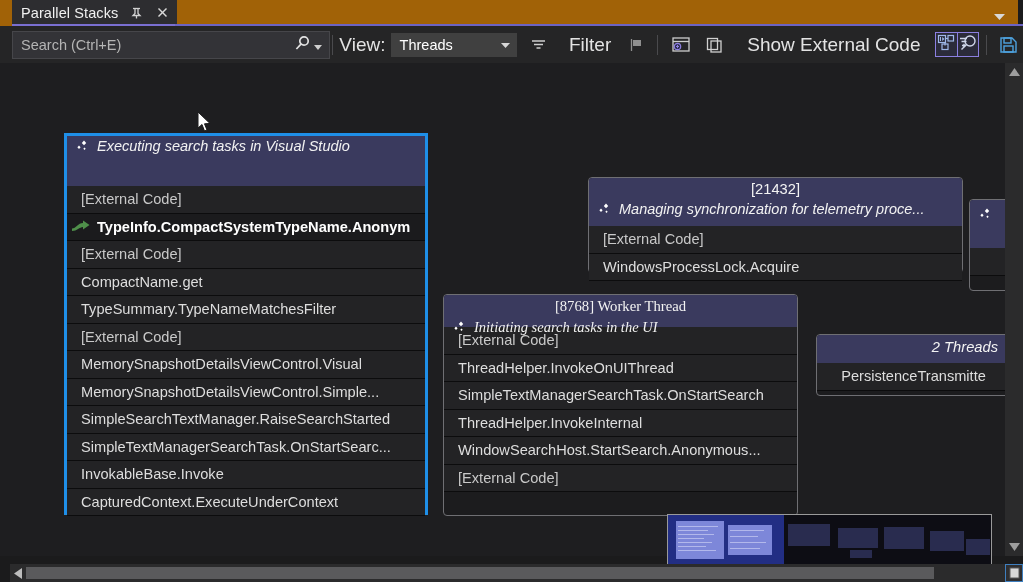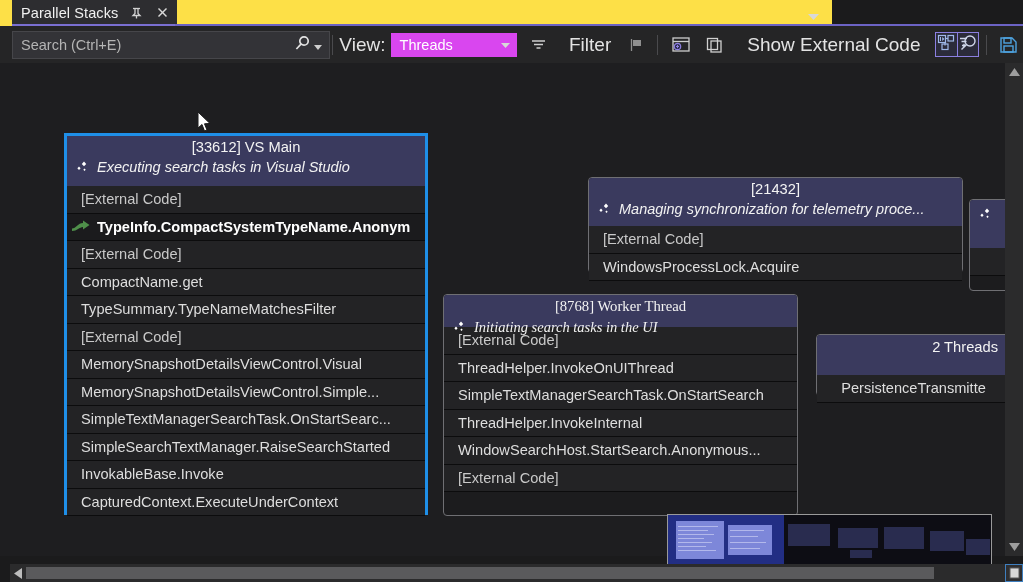--- a/index.html
+++ b/index.html
@@ -6,21 +6,21 @@
   body{
     width:1023px;height:582px;overflow:hidden;
     background:#1e1e1e;
     font-family:"Liberation Sans","DejaVu Sans",sans-serif;
     color:#e6e6e6;
     -webkit-font-smoothing:antialiased;
   }
   .app{position:relative;width:1023px;height:582px;background:#1b1b1c;}
 
   
-  .tabstrip{position:absolute;left:0;top:0;width:832px;height:26px;background:#fde047;}
+  .tabstrip{position:absolute;left:0;top:0;width:997px;height:26px;background:#a16207;padding-left:21px;}
   .tab{position:absolute;left:12px;top:0;height:25px;display:flex;align-items:center;
        padding:0 7px 0 9px;background:#2d2d30;gap:11px;}
   .tab-title{font-size:14.5px;color:#f0f0f0;letter-spacing:.1px;white-space:nowrap;}
   .pin-icon,.close-icon{width:15px;height:15px;position:relative;opacity:.92;cursor:pointer;}
   .pin-icon svg,.close-icon svg{display:block;}
   .tab-underline{position:absolute;left:12px;top:24px;width:163px;height:2px;background:#7a6fd1;}
   .strip-underline{position:absolute;left:175px;top:24px;width:848px;height:2px;background:#6c63c4;}
   .tabstrip-chevron{position:absolute;right:12px;top:7px;width:13px;height:9px;cursor:pointer;}
 
   
@@ -30,21 +30,21 @@
       background:#333337;border:1px solid #46464a;display:flex;align-items:center;}
   .search-input{flex:1;background:transparent;border:0;outline:none;color:#cfcfcf;
       font-size:14.5px;font-family:"Liberation Sans",sans-serif;padding-left:8px;}
   .search-input::placeholder{color:#b4b4b4;opacity:1;}
   .search-btn{display:flex;align-items:center;gap:3px;padding:0 7px 0 2px;cursor:pointer;}
 
   .tb-sep{width:1px;height:20px;background:#4a4a4d;margin:0 7px;}
   .nav-arrow{width:26px;height:24px;display:flex;align-items:center;justify-content:center;
              cursor:pointer;}
   .tb-label{font-size:19px;color:#e3e3e3;white-space:nowrap;}
-  .view-select{height:24px;min-width:110px;background:#d946ef;border:0;display:flex;
+  .view-select{height:24px;min-width:110px;background:#404040;border:0;display:flex;
       align-items:center;justify-content:space-between;padding:0 7px 0 9px;cursor:pointer;}
   .view-select .val{font-size:14.5px;color:#fff;}
   .tb-btn{display:flex;align-items:center;gap:22px;padding:2px 5px;cursor:pointer;}
   .tb-icon{display:flex;align-items:center;justify-content:center;}
   .tgl{width:26px;height:25px;display:flex;align-items:center;justify-content:center;
        border:1px solid #8b7fe0;background:#2b2b3a;cursor:pointer;box-sizing:border-box;}
   .tgl.first{border-right:0;}
 
   
   .canvas{position:absolute;left:0;top:63px;width:1023px;height:493px;background:#1e1e20;
@@ -86,21 +86,21 @@
                border-radius:4px;}
   #card-worker .hdr{height:32px;border-radius:3px 3px 0 0;font-family:Liberation Serif, serif;}
   #card-telemetry{left:588px;top:114px;width:375px;height:96px;border:1px solid #6f6f73;
                border-radius:4px;}
   #card-telemetry .hdr{height:48px;border-radius:3px 3px 0 0;}
   #card-edge{left:969px;top:136px;width:64px;height:92px;border:1px solid #6f6f73;
              border-radius:4px;}
   #card-edge .hdr{height:48px;border-radius:3px 3px 0 0;}
   #card-threads{left:816px;top:271px;width:195px;height:62px;border:1px solid #6f6f73;
                 border-radius:4px;}
-  #card-threads .hdr{height:40px;border-radius:3px 3px 0 0;}
+  #card-threads .hdr{height:28px;border-radius:3px 3px 0 0;font-style:italic;}
   #card-threads .hdr-title{text-align:right;padding-right:12px;padding-top:4px;}
   #card-threads .frame{padding-left:0;justify-content:center;}
 
   .diamond-icon{flex:0 0 auto;width:15px;height:15px;}
   .arrow-icon{flex:0 0 auto;width:20px;height:15px;}
 
   
   .connector{position:absolute;left:0;top:0;width:1023px;height:493px;pointer-events:none;}
 
   
@@ -355,21 +355,20 @@
       <defs>
         <marker id="ah" markerWidth="9" markerHeight="9" refX="7" refY="4.5" orient="auto">
           <path d="M9,0 L0,4.5 L9,9 z" fill="#a9a9a9"></path>
         </marker>
       </defs>
       <line x1="911" y1="205" x2="866" y2="172" stroke="#a9a9a9" stroke-width="1.3" marker-end="url(#ah)"></line>
     </svg>
     <div id="cards-host">
         <div class="card" id="card-main">
           <div class="hdr">
-            <div class="hdr-title">[33612] VS Main</div>
             <div class="hdr-sub">
               <span class="diamond-icon"><svg width="15" height="15" viewBox="0 0 15 15">
                   <path d="M9 1.5l2.2 2.4L9 6.3L6.8 3.9z" fill="#ffffff"></path>
                   <path d="M4 6.5l1.6 1.7L4 9.9L2.4 8.2z" fill="#ffffff"></path>
                   <path d="M9.5 8.5l1.2 1.3-1.2 1.3-1.2-1.3z" fill="#ffffff"></path>
                 </svg></span>
               <span class="txt">Executing search tasks in Visual Studio</span>
             </div>
           </div>
           <div class="frames">
@@ -394,24 +393,24 @@
             <div class="frame ext">
               <span>[External Code]</span>
             </div>
             <div class="frame">
               <span>MemorySnapshotDetailsViewControl.Visual</span>
             </div>
             <div class="frame">
               <span>MemorySnapshotDetailsViewControl.Simple...</span>
             </div>
             <div class="frame">
+              <span>SimpleSearchTextManager.RaiseSearchStarted</span>
+            </div>
+            <div class="frame">
               <span>SimpleTextManagerSearchTask.OnStartSearc...</span>
-            </div>
-            <div class="frame">
-              <span>SimpleSearchTextManager.RaiseSearchStarted</span>
             </div>
             <div class="frame">
               <span>InvokableBase.Invoke</span>
             </div>
             <div class="frame">
               <span>CapturedContext.ExecuteUnderContext</span>
             </div>
           </div>
         </div>
         <div class="card" id="card-worker">

